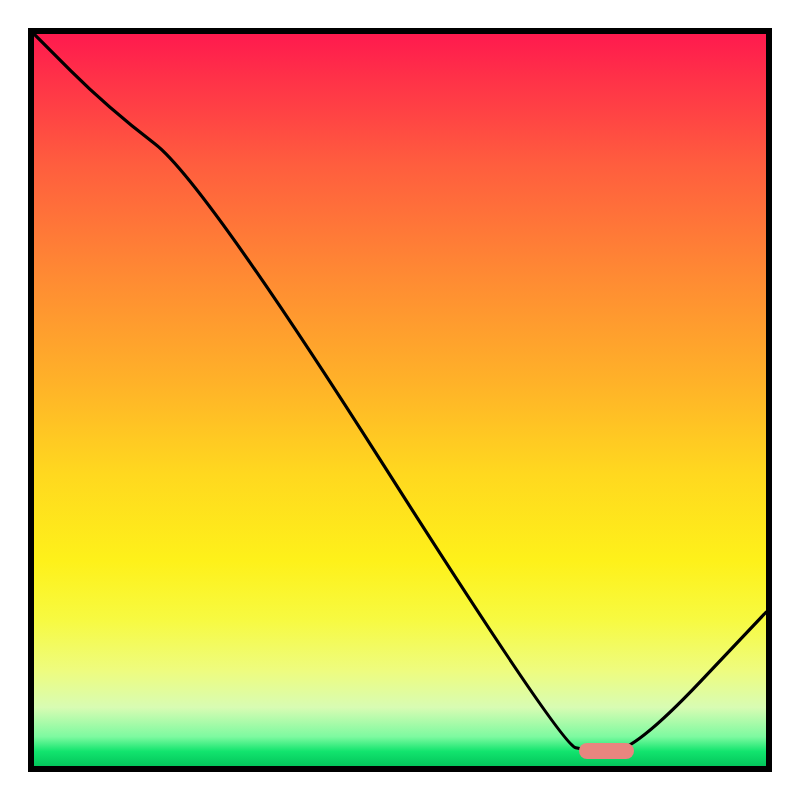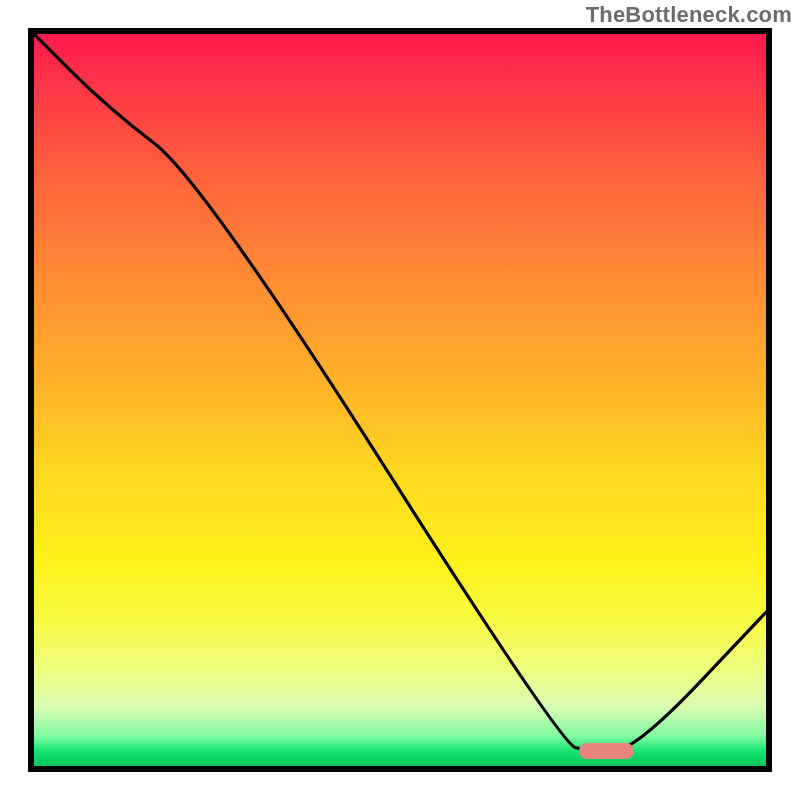--- a/index.html
+++ b/index.html
@@ -70,21 +70,20 @@
     position: absolute;
     height: 16px;
     border-radius: 8px;
     background: #e9857f;
   }
 </style>
 </head>
 <body>
 
 <div class="container">
-  <div class="watermark">TheBottleneck.com</div>
 
   <div class="plot-area">
     <div class="gradient"></div>
 
     <svg class="curve" viewBox="0 0 732 732" preserveAspectRatio="none">
       <path d="M 0 0 Q 0 0 36.6 36.599999999999966 Q 73.2 73.19999999999993 120.78 109.79999999999995 Q 168.36 146.39999999999998 347.7 428.21999999999997 Q 527.04 710.04 541.6800000000001 713.7 Q 556.32 717.36 578.28 717.36 Q 600.24 717.36 666.12 647.8199999999999 T 732 578.28" fill="none" stroke="#000" stroke-width="3.2" stroke-linecap="round" stroke-linejoin="round"></path>
     </svg>
 
     <div class="marker" style="left: 545.34px; width: 54.9px; top: 709.36px; background: rgb(233, 133, 127);"></div>
   </div>

